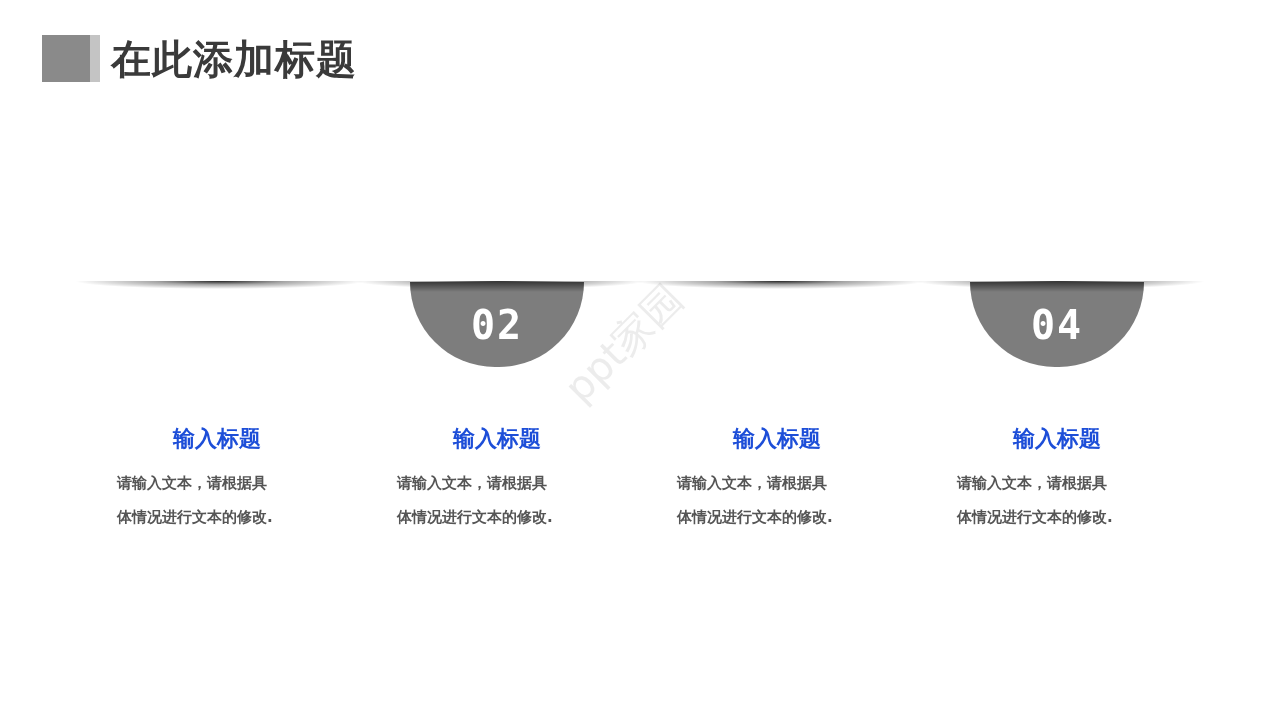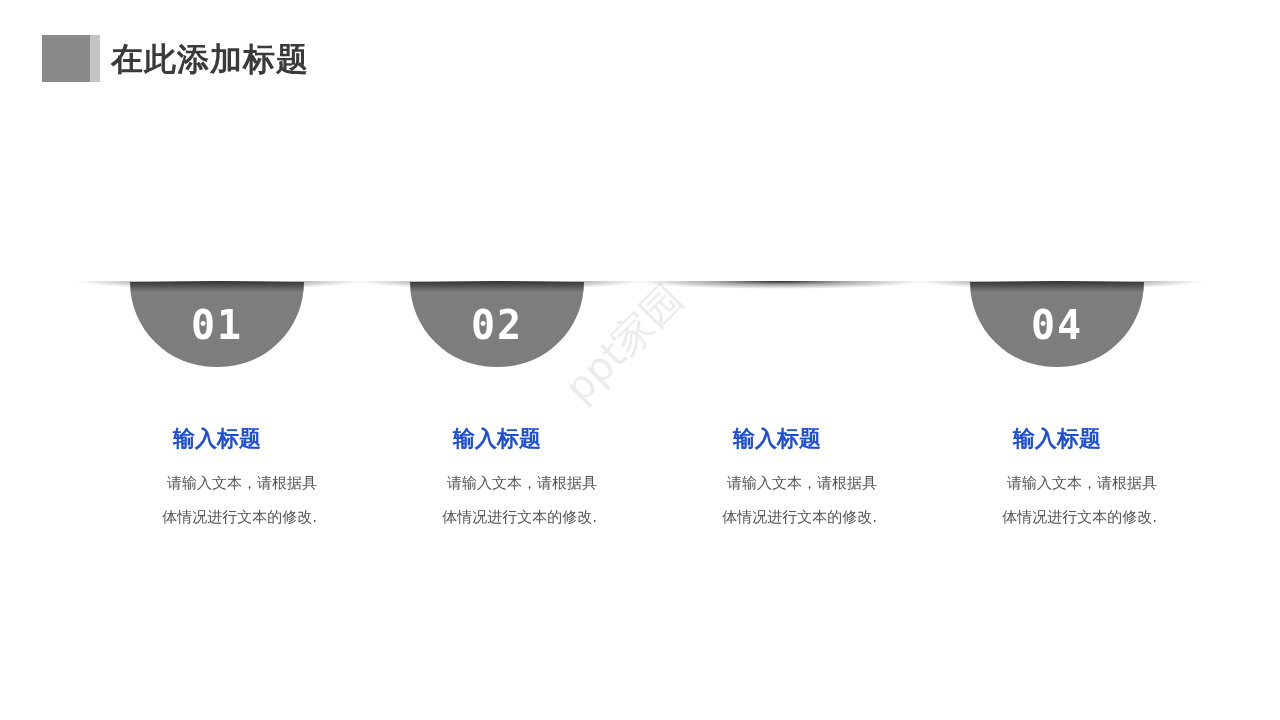--- a/index.html
+++ b/index.html
@@ -1,45 +1,42 @@
 <!DOCTYPE html>
 <html><head>
 <meta charset="utf-8">
 <style>
   html,body{margin:0;padding:0;}
   body{width:1280px;height:720px;background:#ffffff;position:relative;overflow:hidden;font-family:"DejaVu Sans","Liberation Sans",sans-serif;}
   .title-block{position:absolute;left:42px;top:35px;width:48px;height:47px;background:#8a8a8a;}
   .title-accent{position:absolute;left:90px;top:35px;width:10px;height:47px;background:#c4c4c4;}
-  .page-title{position:absolute;left:111px;top:36px;font-size:32px;font-weight:bold;color:#3a3a3a;letter-spacing:1px;line-height:46px;}
+  .page-title{position:absolute;left:111px;top:36px;font-size:40px;font-weight:bold;color:#3a3a3a;letter-spacing:1px;line-height:46px;}
   .item{position:absolute;top:270px;width:300px;height:280px;}
   .shadow-bar{position:absolute;top:11px;left:0;width:290px;height:10px;
     background:linear-gradient(to bottom, rgba(0,0,0,0.0) 0%, rgba(0,0,0,0.0) 10%, transparent 100%);}
   .shadow-bar::before{content:"";position:absolute;left:0;right:0;top:0;height:8px;
     background:radial-gradient(ellipse 50% 100% at 50% 0%, rgba(0,0,0,0.85) 0%, rgba(0,0,0,0.35) 45%, rgba(0,0,0,0) 100%);}
   .half-circle{position:absolute;left:55px;top:12px;width:174px;height:85px;background:#7d7d7d;border-radius:0 0 87px 87px;overflow:hidden;}
   .half-circle::before{content:"";position:absolute;left:0;right:0;top:0;height:10px;background:linear-gradient(to bottom, rgba(0,0,0,0.55), rgba(0,0,0,0));}
   .num{position:absolute;left:0;width:174px;top:20px;text-align:center;color:#ffffff;font-family:"DejaVu Sans Mono","Liberation Mono",monospace;font-weight:bold;font-size:40px;letter-spacing:2px;line-height:46px;}
   .item-title{position:absolute;left:0;width:284px;top:153px;text-align:center;font-size:22px;font-weight:bold;color:#1d4ed8;line-height:32px;}
-  .item-desc{position:absolute;left:42px;width:200px;top:196px;text-align:right;font-size:15px;font-weight:normal;color:#555555;line-height:34px;}
+  .item-desc{position:absolute;left:42px;width:200px;top:196px;text-align:left;font-size:15px;font-weight:bold;color:#555555;line-height:34px;}
   .watermark{position:absolute;left:575px;top:300px;width:160px;height:130px;color:rgba(200,200,200,0.35);font-size:40px;transform:rotate(-45deg);font-family:"DejaVu Sans",sans-serif;}
 </style>
 </head>
 <body>
 
 <div class="title-block"></div>
 <div class="title-accent"></div>
 <div class="page-title">在此添加标题</div>
 
 <div class="watermark">ppt家园</div>
 
 <div class="item" style="left:75px;">
   <div class="shadow-bar"></div>
-  <div class="half-circle">
-    <div class="num">01</div>
-  </div>
   <div class="item-title">输入标题</div>
   <div class="item-desc">
     <div>请输入文本，请根据具</div>
     <div>体情况进行文本的修改.</div>
   </div>
 </div>
 
 <div class="item" style="left:355px;">
   <div class="shadow-bar"></div>
   <div class="half-circle">

